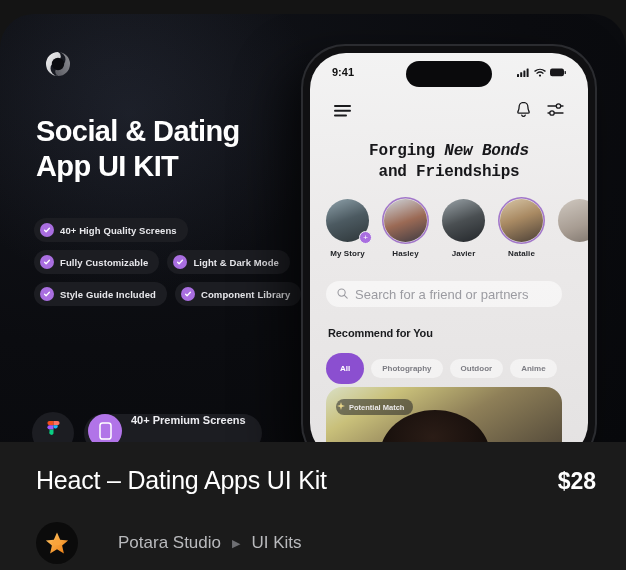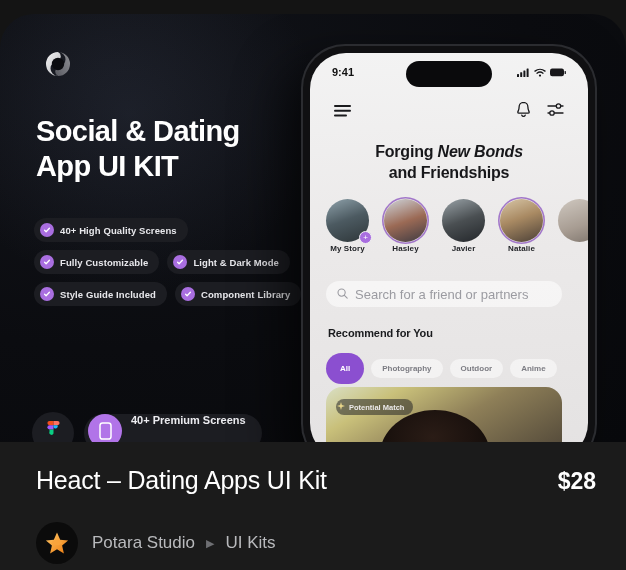--- a/index.html
+++ b/index.html
@@ -96,21 +96,21 @@
   .app-nav {
     position: absolute; left: 0; top: 48px; width: 100%;
     display: flex; justify-content: space-between; align-items: center;
     padding: 0 24px;
   }
   .nav-right { display: flex; align-items: center; gap: 16px; }
 
   .app-headline {
     position: absolute; left: 0; top: 88px; width: 100%;
     text-align: center; color: #17171a;
-    font-size: 16px; font-weight: 700; line-height: 1.32; letter-spacing: -.2px;
+    font-size: 16px; font-weight: 700; line-height: 1.32; letter-spacing: -.2px; font-family: Liberation Mono, monospace;
   }
   .app-headline em { font-style: italic; font-weight: 700; }
 
   
   .stories {
     position: absolute; left: 14px; top: 144px; width: 266px;
     display: flex; gap: 11px;
   }
   .story { width: 47px; flex: 0 0 47px; text-align: center; }
   .ava-ring {
@@ -127,21 +127,21 @@
   .ava-c { background: linear-gradient(160deg,#9aa3a8 0%,#4a4f52 50%,#23262a 100%); }
   .ava-d { background: linear-gradient(160deg,#d8c7a8 0%,#a98a63 45%,#4a3f36 100%); }
   .ava-e { background: linear-gradient(160deg,#cfc8c0 0%,#a79c92 60%,#7d746c 100%); }
   .story-plus {
     position: absolute; right: -1px; bottom: 0px; width: 13px; height: 13px;
     border-radius: 50%; background: #a96ee0; border: 1.6px solid #f1f1f1;
     display: flex; align-items: center; justify-content: center;
     color: #fff; font-size: 8px; line-height: 1;
   }
   .story-name {
-    color: #222428; font-size: 8px; font-weight: 700;
+    margin-top: 5px; color: #222428; font-size: 8px; font-weight: 700;
     letter-spacing: .1px; white-space: nowrap;
   }
 
   
   .search {
     position: absolute; left: 16px; top: 228px; width: 236px; height: 26px;
     background: rgba(255,255,255,.55); border-radius: 999px;
     display: flex; align-items: center; gap: 7px; padding: 0 11px;
   }
   .search-ph { color: #9b9ba1; font-size: 13px; }
@@ -186,21 +186,21 @@
     position: absolute; left: 36px; top: 24px; right: 30px;
     display: flex; align-items: baseline; justify-content: space-between;
   }
   .product-title { color: #ffffff; font-size: 25px; font-weight: 400; letter-spacing: -.2px; }
   .product-price { color: #ffffff; font-size: 23px; font-weight: 700; }
   .footer-bottom { position: absolute; left: 36px; top: 80px; display: flex; align-items: center; gap: 14px; }
   .author-avatar {
     width: 42px; height: 42px; border-radius: 50%; background: #0b0b0b;
     display: flex; align-items: center; justify-content: center; flex: 0 0 42px;
   }
-  .author-name { color: #b9babd; font-size: 17px; }
+  .author-name { color: #b9babd; font-size: 17px; margin-left: 26px; }
   .crumb-sep { color: #6e6f73; font-size: 11px; line-height: 1; }
   .category { color: #b9babd; font-size: 17px; }
   .meta-row { display: flex; align-items: center; gap: 11px; }
 </style>
 </head>
 <body>
 
 <div id="root">
 
   <div class="hero">

